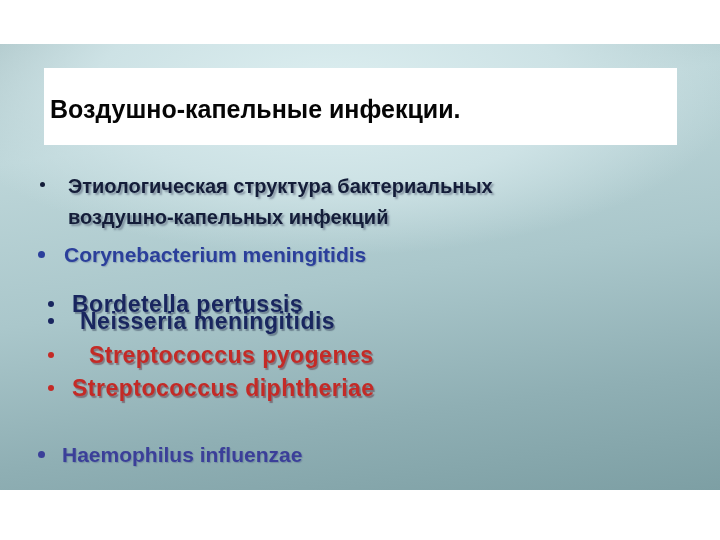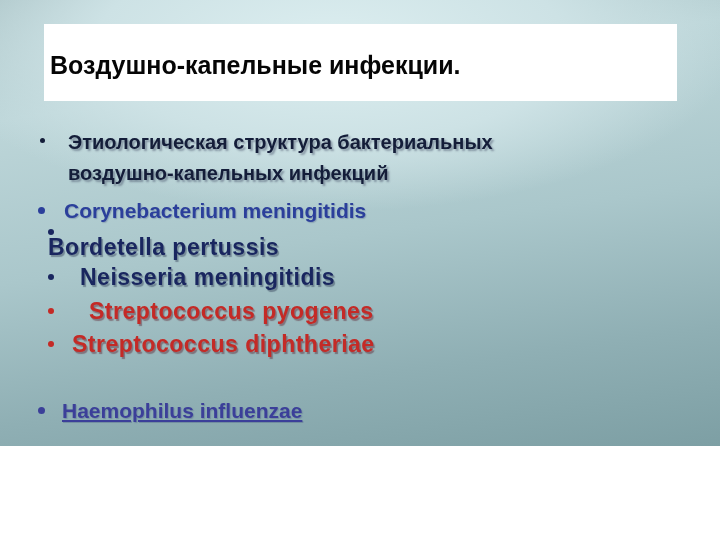--- a/index.html
+++ b/index.html
@@ -11,20 +11,21 @@
     font-family: "Liberation Sans", "DejaVu Sans", sans-serif;
   }
 
   .slide {
     position: relative;
     width: 720px;
     height: 446px;
     background:
       radial-gradient(ellipse 78% 52% at 46% 10%, #dceef0 0%, #cde2e5 42%, rgba(205,226,229,0) 72%),
       linear-gradient(172deg, #a9c2c5 0%, #bdd6d9 22%, #aac7cb 52%, #8fafb4 78%, #7d9fa4 100%);
+    margin-top: 44px;
   }
 
   .title-box {
     position: absolute;
     left: 44px;
     top: 24px;
     width: 633px;
     height: 77px;
     background: #ffffff;
     box-sizing: border-box;
@@ -83,21 +84,21 @@
   .row-blue .txt {
     font-size: 21px;
     line-height: 24px;
     color: #2b3f9b;
     text-shadow: 1px 1px 1px rgba(40,50,110,0.25);
   }
   .row-coryne { left: 38px; top: 199px; }
   .row-coryne .dot { margin-right: 19px; }
   .row-haemo  { left: 38px; top: 399px; }
   .row-haemo .dot { margin-right: 17px; background: #3b3f99; }
-  .row-haemo .txt { color: #3b3f99; text-decoration: underline; }
+  .row-haemo .txt { color: #3b3f99; }
 
   
   .row-inner .dot {
     width: 6px; height: 6px;
     margin: 9px 18px 0 0;
   }
   .row-inner .txt {
     font-size: 23px;
     line-height: 24px;
     letter-spacing: 0.5px;
@@ -106,21 +107,21 @@
   .row-navy .txt {
     color: #19265f;
     text-shadow: 1.5px 2px 1px rgba(12,18,50,0.35);
   }
   .row-red .dot { background: #c42a26; }
   .row-red .txt {
     color: #c42a26;
     text-shadow: 1.5px 2px 1px rgba(85,10,25,0.4);
   }
 
-  .row-bordetella { left: 48px; top: 220px; flex-direction: column; }
+  .row-bordetella { left: 48px; top: 248px; }
   .row-neisseria  { left: 48px; top: 265px; gap: 8px; }
   .row-streppyo   { left: 48px; top: 299px; gap: 17px; }
   .row-streppneu  { left: 48px; top: 332px; }
   .row-myco       { left: 48px; top: 366px; }
 </style>
 </head>
 <body>
 
 <div class="slide">
 

